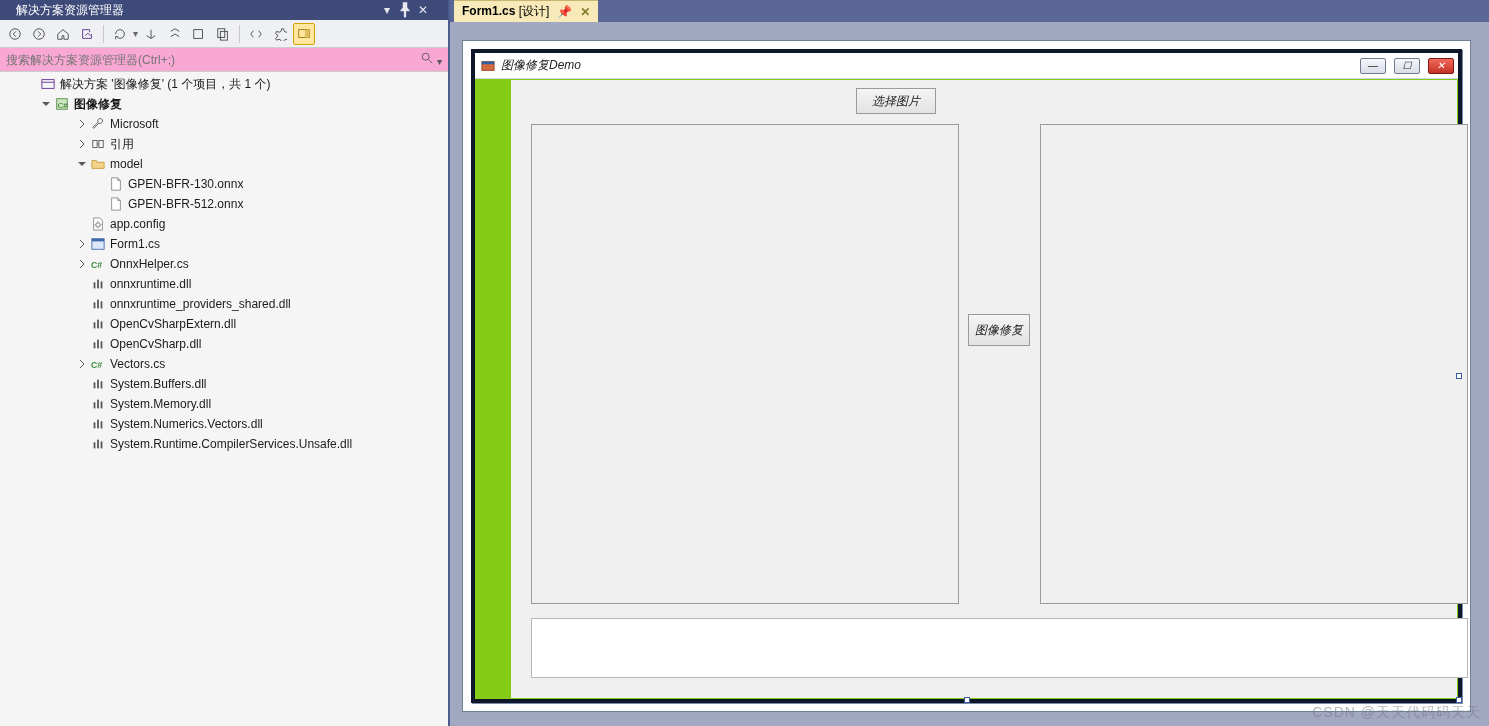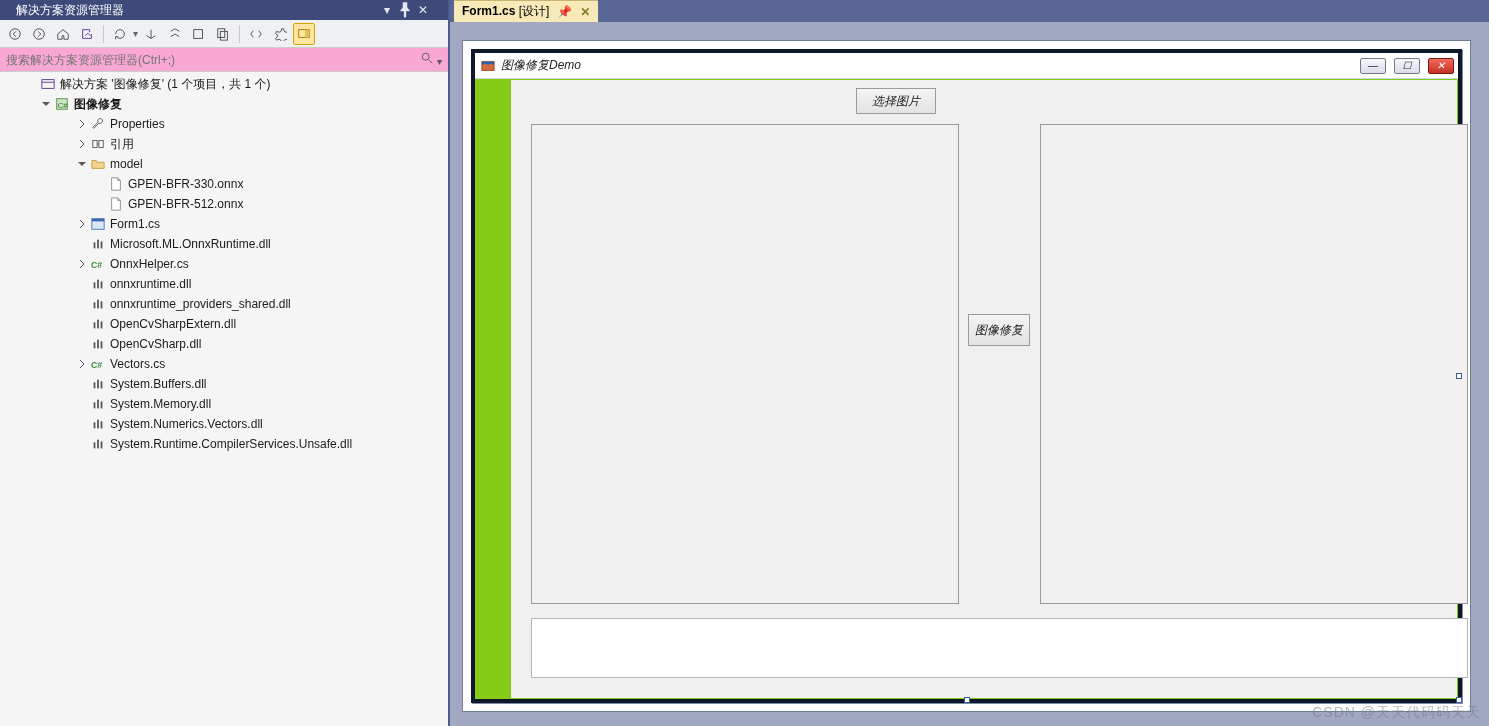--- a/index.html
+++ b/index.html
@@ -192,21 +192,21 @@
           <span class="tw">
             <svg width="10" height="10" viewBox="0 0 10 10">
               <path d="M3 1l4 4-4 4" fill="none" stroke="#595959"></path>
             </svg>
           </span>
           <span class="ico">
             <svg viewBox="0 0 16 16">
               <path d="M13 3a3 3 0 0 1-4 4L3 13l-1-1 6-6a3 3 0 0 1 4-4z" fill="none" stroke="#555"></path>
             </svg>
           </span>
-          <span class="lbl">Properties</span>
+          <span class="lbl">Microsoft</span>
         </div>
         <div class="node">
           <span class="indent" style="width:40px"></span>
           <span class="tw">
             <svg width="10" height="10" viewBox="0 0 10 10">
               <path d="M3 1l4 4-4 4" fill="none" stroke="#595959"></path>
             </svg>
           </span>
           <span class="ico">
             <svg viewBox="0 0 16 16">
@@ -233,59 +233,59 @@
         </div>
         <div class="node">
           <span class="indent" style="width:58px"></span>
           <span class="tw blank"></span>
           <span class="ico">
             <svg viewBox="0 0 16 16">
               <path d="M3 1h7l3 3v11H3z" fill="#fff" stroke="#888"></path>
               <path d="M10 1v3h3" fill="none" stroke="#888"></path>
             </svg>
           </span>
-          <span class="lbl">GPEN-BFR-330.onnx</span>
+          <span class="lbl">GPEN-BFR-130.onnx</span>
         </div>
         <div class="node">
           <span class="indent" style="width:58px"></span>
           <span class="tw blank"></span>
           <span class="ico">
             <svg viewBox="0 0 16 16">
               <path d="M3 1h7l3 3v11H3z" fill="#fff" stroke="#888"></path>
               <path d="M10 1v3h3" fill="none" stroke="#888"></path>
             </svg>
           </span>
           <span class="lbl">GPEN-BFR-512.onnx</span>
         </div>
         <div class="node">
           <span class="indent" style="width:40px"></span>
+          <span class="tw blank"></span>
+          <span class="ico">
+            <svg viewBox="0 0 16 16">
+              <path d="M3 1h7l3 3v11H3z" fill="#fff" stroke="#888"></path>
+              <circle cx="8" cy="9" r="2.5" fill="none" stroke="#666"></circle>
+              <path d="M8 5v1M8 12v1M5 9H4M12 9h-1" stroke="#666"></path>
+            </svg>
+          </span>
+          <span class="lbl">app.config</span>
+        </div>
+        <div class="node">
+          <span class="indent" style="width:40px"></span>
           <span class="tw">
             <svg width="10" height="10" viewBox="0 0 10 10">
               <path d="M3 1l4 4-4 4" fill="none" stroke="#595959"></path>
             </svg>
           </span>
           <span class="ico">
             <svg viewBox="0 0 16 16">
               <rect x="1" y="2" width="14" height="12" fill="#dce8f7" stroke="#3d6aad"></rect>
               <rect x="1" y="2" width="14" height="3" fill="#3d6aad"></rect>
             </svg>
           </span>
           <span class="lbl">Form1.cs</span>
-        </div>
-        <div class="node">
-          <span class="indent" style="width:40px"></span>
-          <span class="tw blank"></span>
-          <span class="ico">
-            <svg viewBox="0 0 16 16">
-              <rect x="3" y="6" width="2" height="7" fill="#555"></rect>
-              <rect x="7" y="3" width="2" height="10" fill="#555"></rect>
-              <rect x="11" y="5" width="2" height="8" fill="#555"></rect>
-            </svg>
-          </span>
-          <span class="lbl">Microsoft.ML.OnnxRuntime.dll</span>
         </div>
         <div class="node">
           <span class="indent" style="width:40px"></span>
           <span class="tw">
             <svg width="10" height="10" viewBox="0 0 10 10">
               <path d="M3 1l4 4-4 4" fill="none" stroke="#595959"></path>
             </svg>
           </span>
           <span class="ico">
             <svg viewBox="0 0 16 16">

